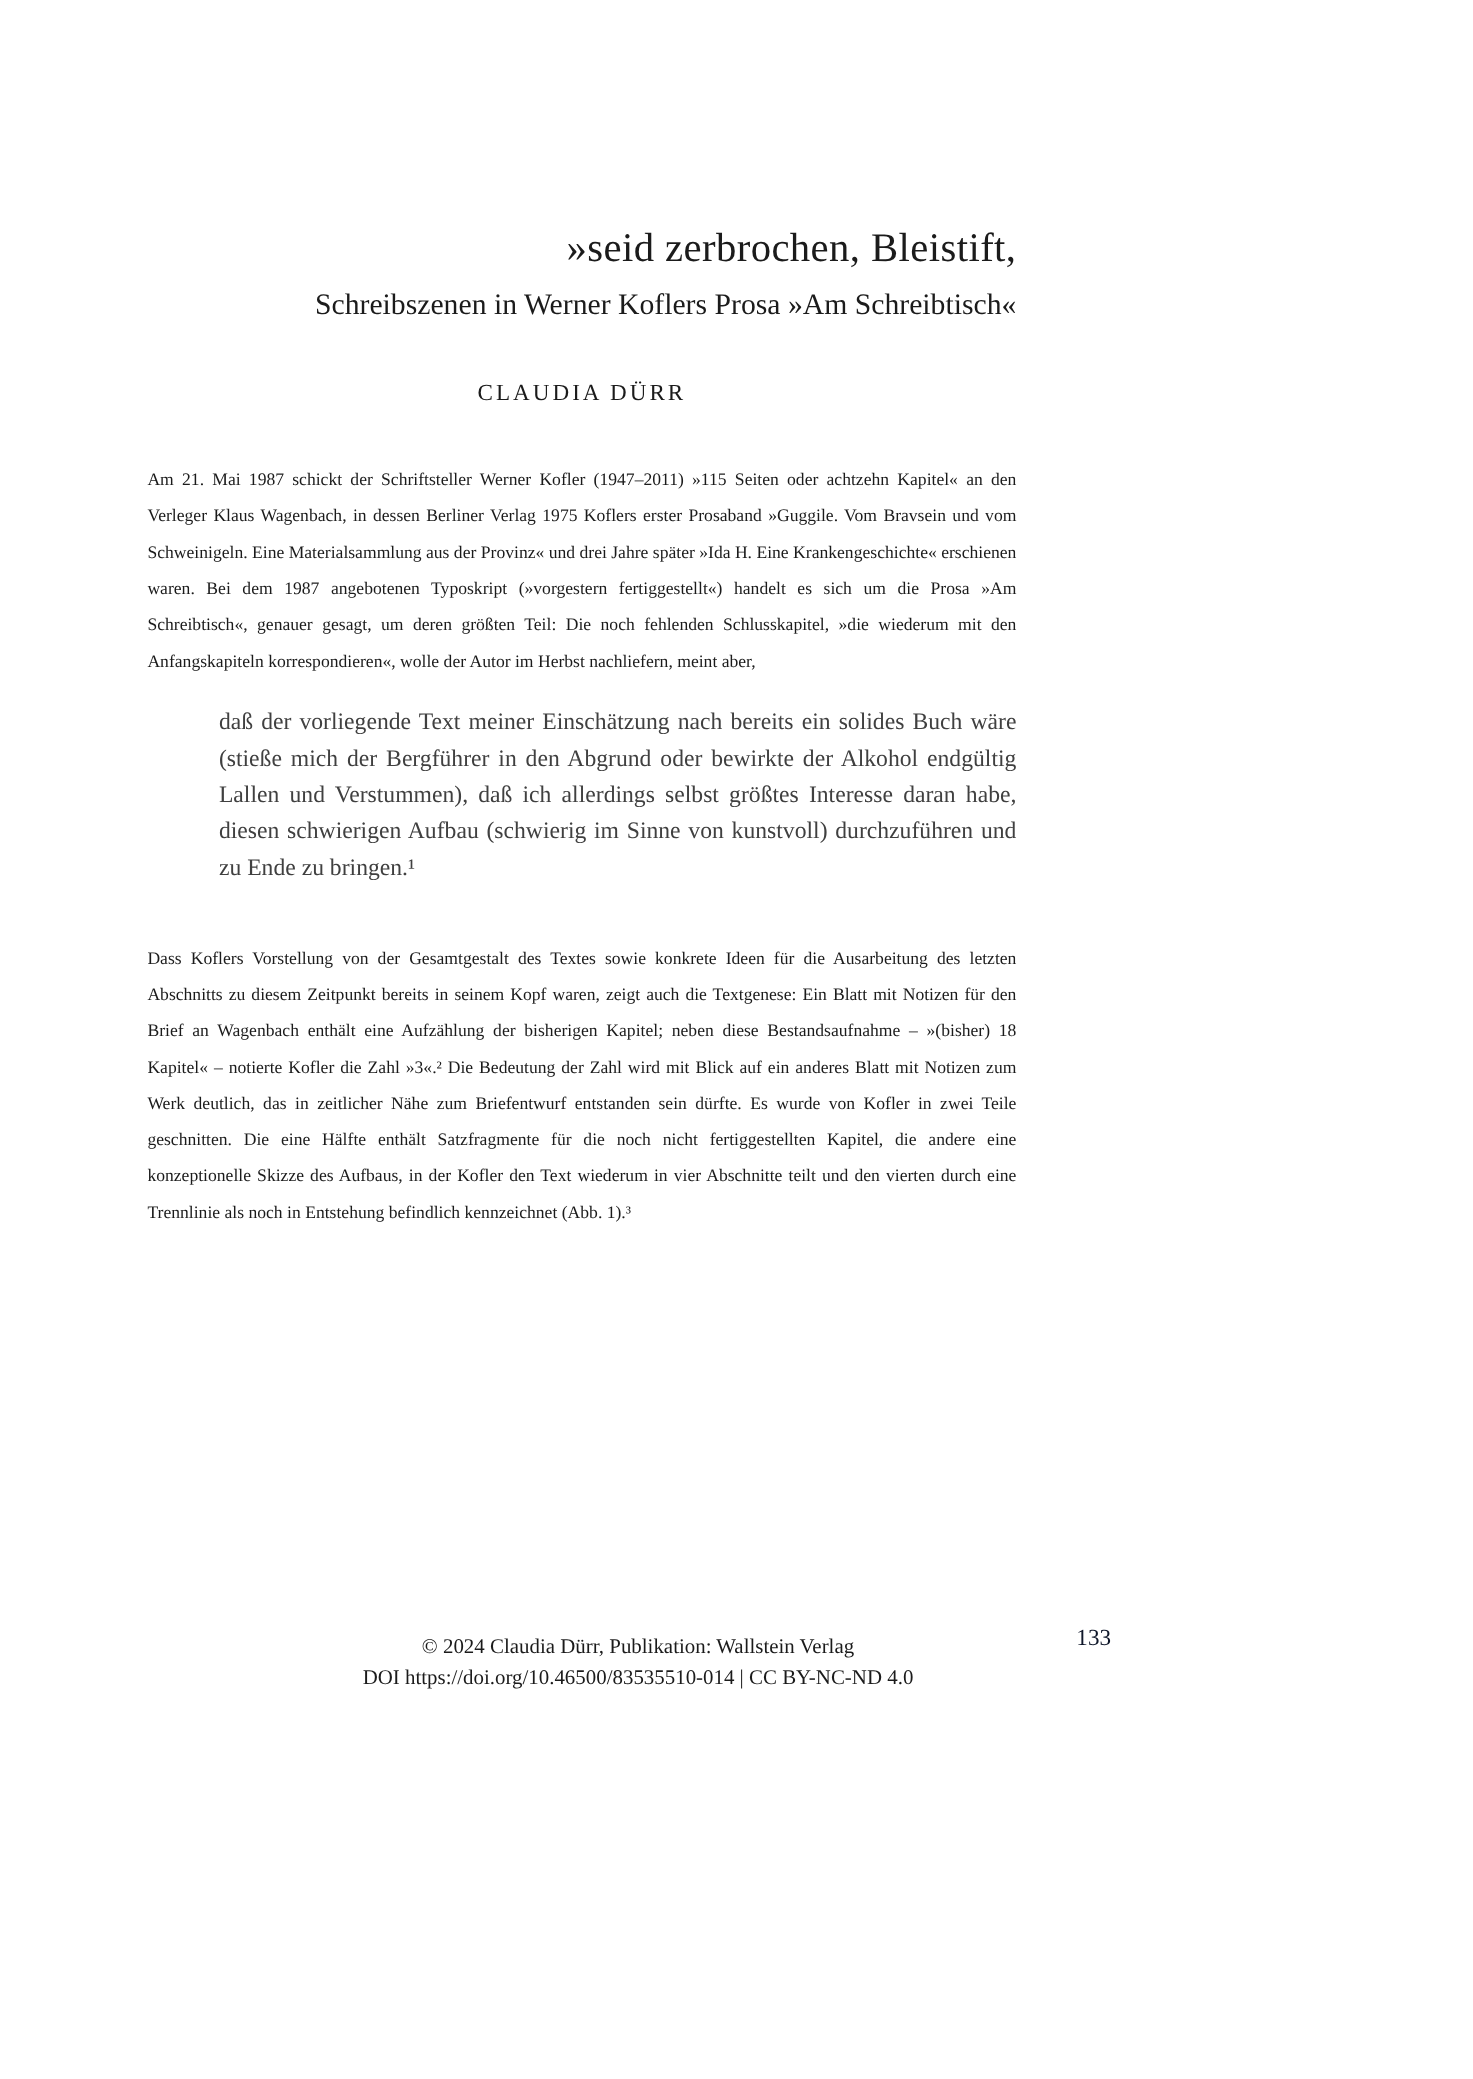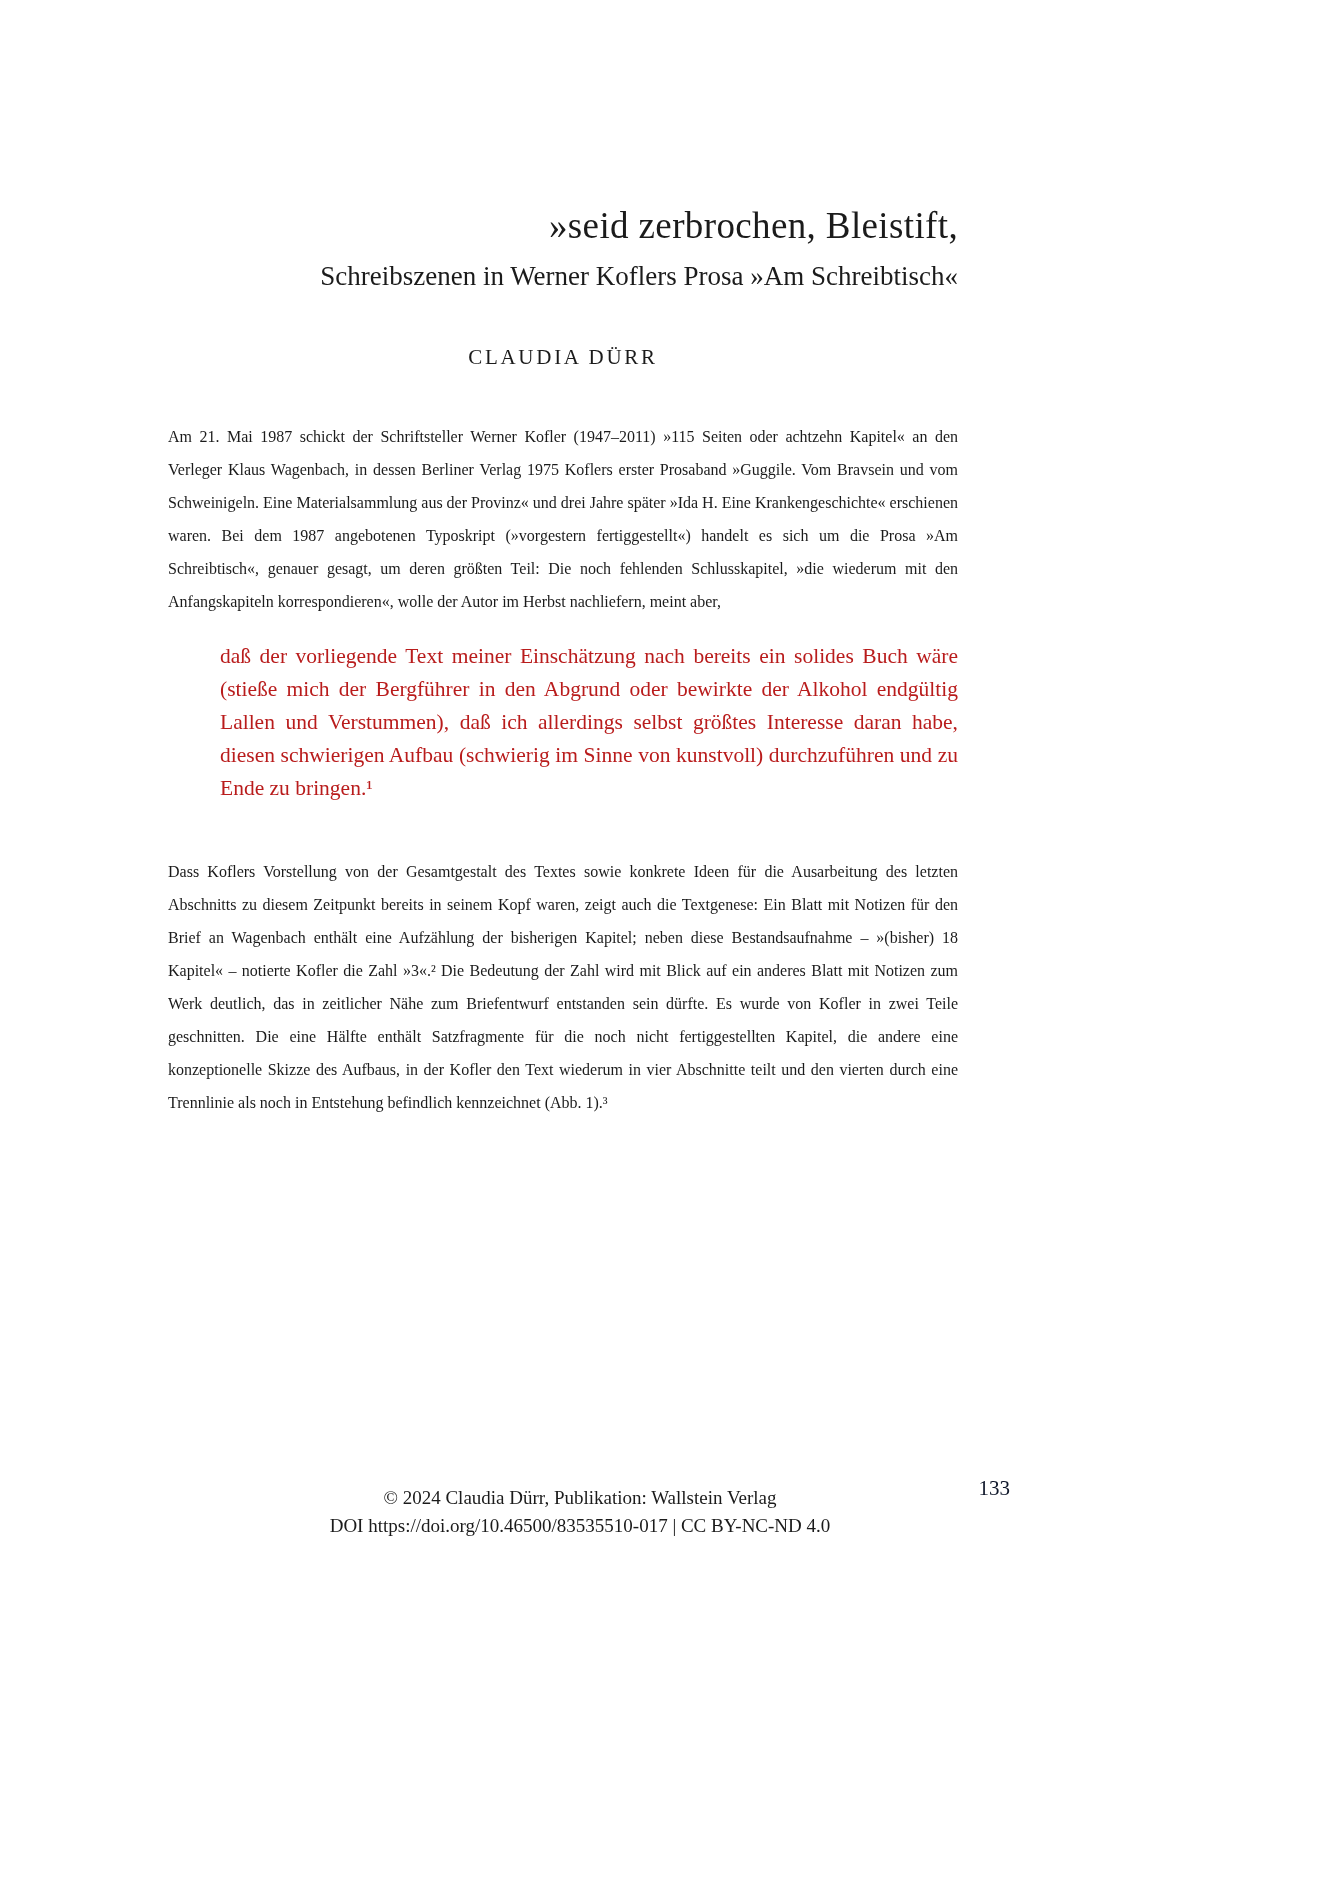--- a/index.html
+++ b/index.html
@@ -12,21 +12,21 @@
     width: 1339px;
     height: 1890px;
     background: #ffffff;
     color: #1b1b1b;
     font-family: "Liberation Serif", "DejaVu Serif", serif;
     overflow: hidden;
     box-sizing: border-box;
   }
   .content {
     position: absolute;
-    left: 168px;
+    left: 134px;
     top: 0;
     width: 790px;
   }
   .title-block {
     margin-top: 202px;
     text-align: right;
   }
   .article-title {
     margin: 0;
     font-size: 37px;
@@ -52,27 +52,27 @@
   .body-para {
     margin: 0;
     margin-top: 50px;
     font-size: 16px;
     line-height: 33px;
     text-align: justify;
     hyphens: auto;
     color: #1b1b1b;
   }
   blockquote.block-quote {
-    margin: 22px 0 22px 52px;
+    margin: 22px 0 22px 65px;
     padding: 0;
     font-size: 21.5px;
     line-height: 33px;
     text-align: justify;
     hyphens: auto;
-    color: #b91c1c;
+    color: #404040;
   }
   .page-footer {
     position: absolute;
     left: 150px;
     top: 1484px;
     width: 860px;
     font-size: 19px;
     line-height: 28px;
     color: #1b1b1b;
   }
@@ -106,16 +106,16 @@
     <p class="body-para">Am 21. Mai 1987 schickt der Schriftsteller Werner Kofler (1947–2011) »115 Seiten oder achtzehn Kapitel« an den Verleger Klaus Wagenbach, in dessen Berliner Verlag 1975 Koflers erster Prosaband »Guggile. Vom Bravsein und vom Schweinigeln. Eine Materialsammlung aus der Provinz« und drei Jahre später »Ida H. Eine Krankengeschichte« erschienen waren. Bei dem 1987 angebotenen Typoskript (»vorgestern fertiggestellt«) handelt es sich um die Prosa »Am Schreibtisch«, genauer gesagt, um deren größten Teil: Die noch fehlenden Schlusskapitel, »die wiederum mit den Anfangskapiteln korrespondieren«, wolle der Autor im Herbst nachliefern, meint aber,</p>
 
     <blockquote class="block-quote">daß der vorliegende Text meiner Einschätzung nach bereits ein solides Buch wäre (stieße mich der Bergführer in den Abgrund oder bewirkte der Alkohol endgültig Lallen und Verstummen), daß ich allerdings selbst größtes Interesse daran habe, diesen schwierigen Aufbau (schwierig im Sinne von kunstvoll) durchzuführen und zu Ende zu bringen.¹</blockquote>
 
     <p class="body-para">Dass Koflers Vorstellung von der Gesamtgestalt des Textes sowie konkrete Ideen für die Ausarbeitung des letzten Abschnitts zu diesem Zeitpunkt bereits in seinem Kopf waren, zeigt auch die Textgenese: Ein Blatt mit Notizen für den Brief an Wagenbach enthält eine Aufzählung der bisherigen Kapitel; neben diese Bestandsaufnahme – »(bisher) 18 Kapitel« – notierte Kofler die Zahl »3«.² Die Bedeutung der Zahl wird mit Blick auf ein anderes Blatt mit Notizen zum Werk deutlich, das in zeitlicher Nähe zum Briefentwurf entstanden sein dürfte. Es wurde von Kofler in zwei Teile geschnitten. Die eine Hälfte enthält Satzfragmente für die noch nicht fertiggestellten Kapitel, die andere eine konzeptionelle Skizze des Aufbaus, in der Kofler den Text wiederum in vier Abschnitte teilt und den vierten durch eine Trennlinie als noch in Entstehung befindlich kennzeichnet (Abb. 1).³</p>
 
   </div>
 
   <footer class="page-footer">
     <div class="footer-line">© 2024 Claudia Dürr, Publikation: Wallstein Verlag</div>
-    <div class="footer-line">DOI https://doi.org/10.46500/83535510-017 | CC BY-NC-ND 4.0</div>
+    <div class="footer-line">DOI https://doi.org/10.46500/83535510-014 | CC BY-NC-ND 4.0</div>
     <div class="page-number">133</div>
   </footer>
 </div>
 
 </body></html>

